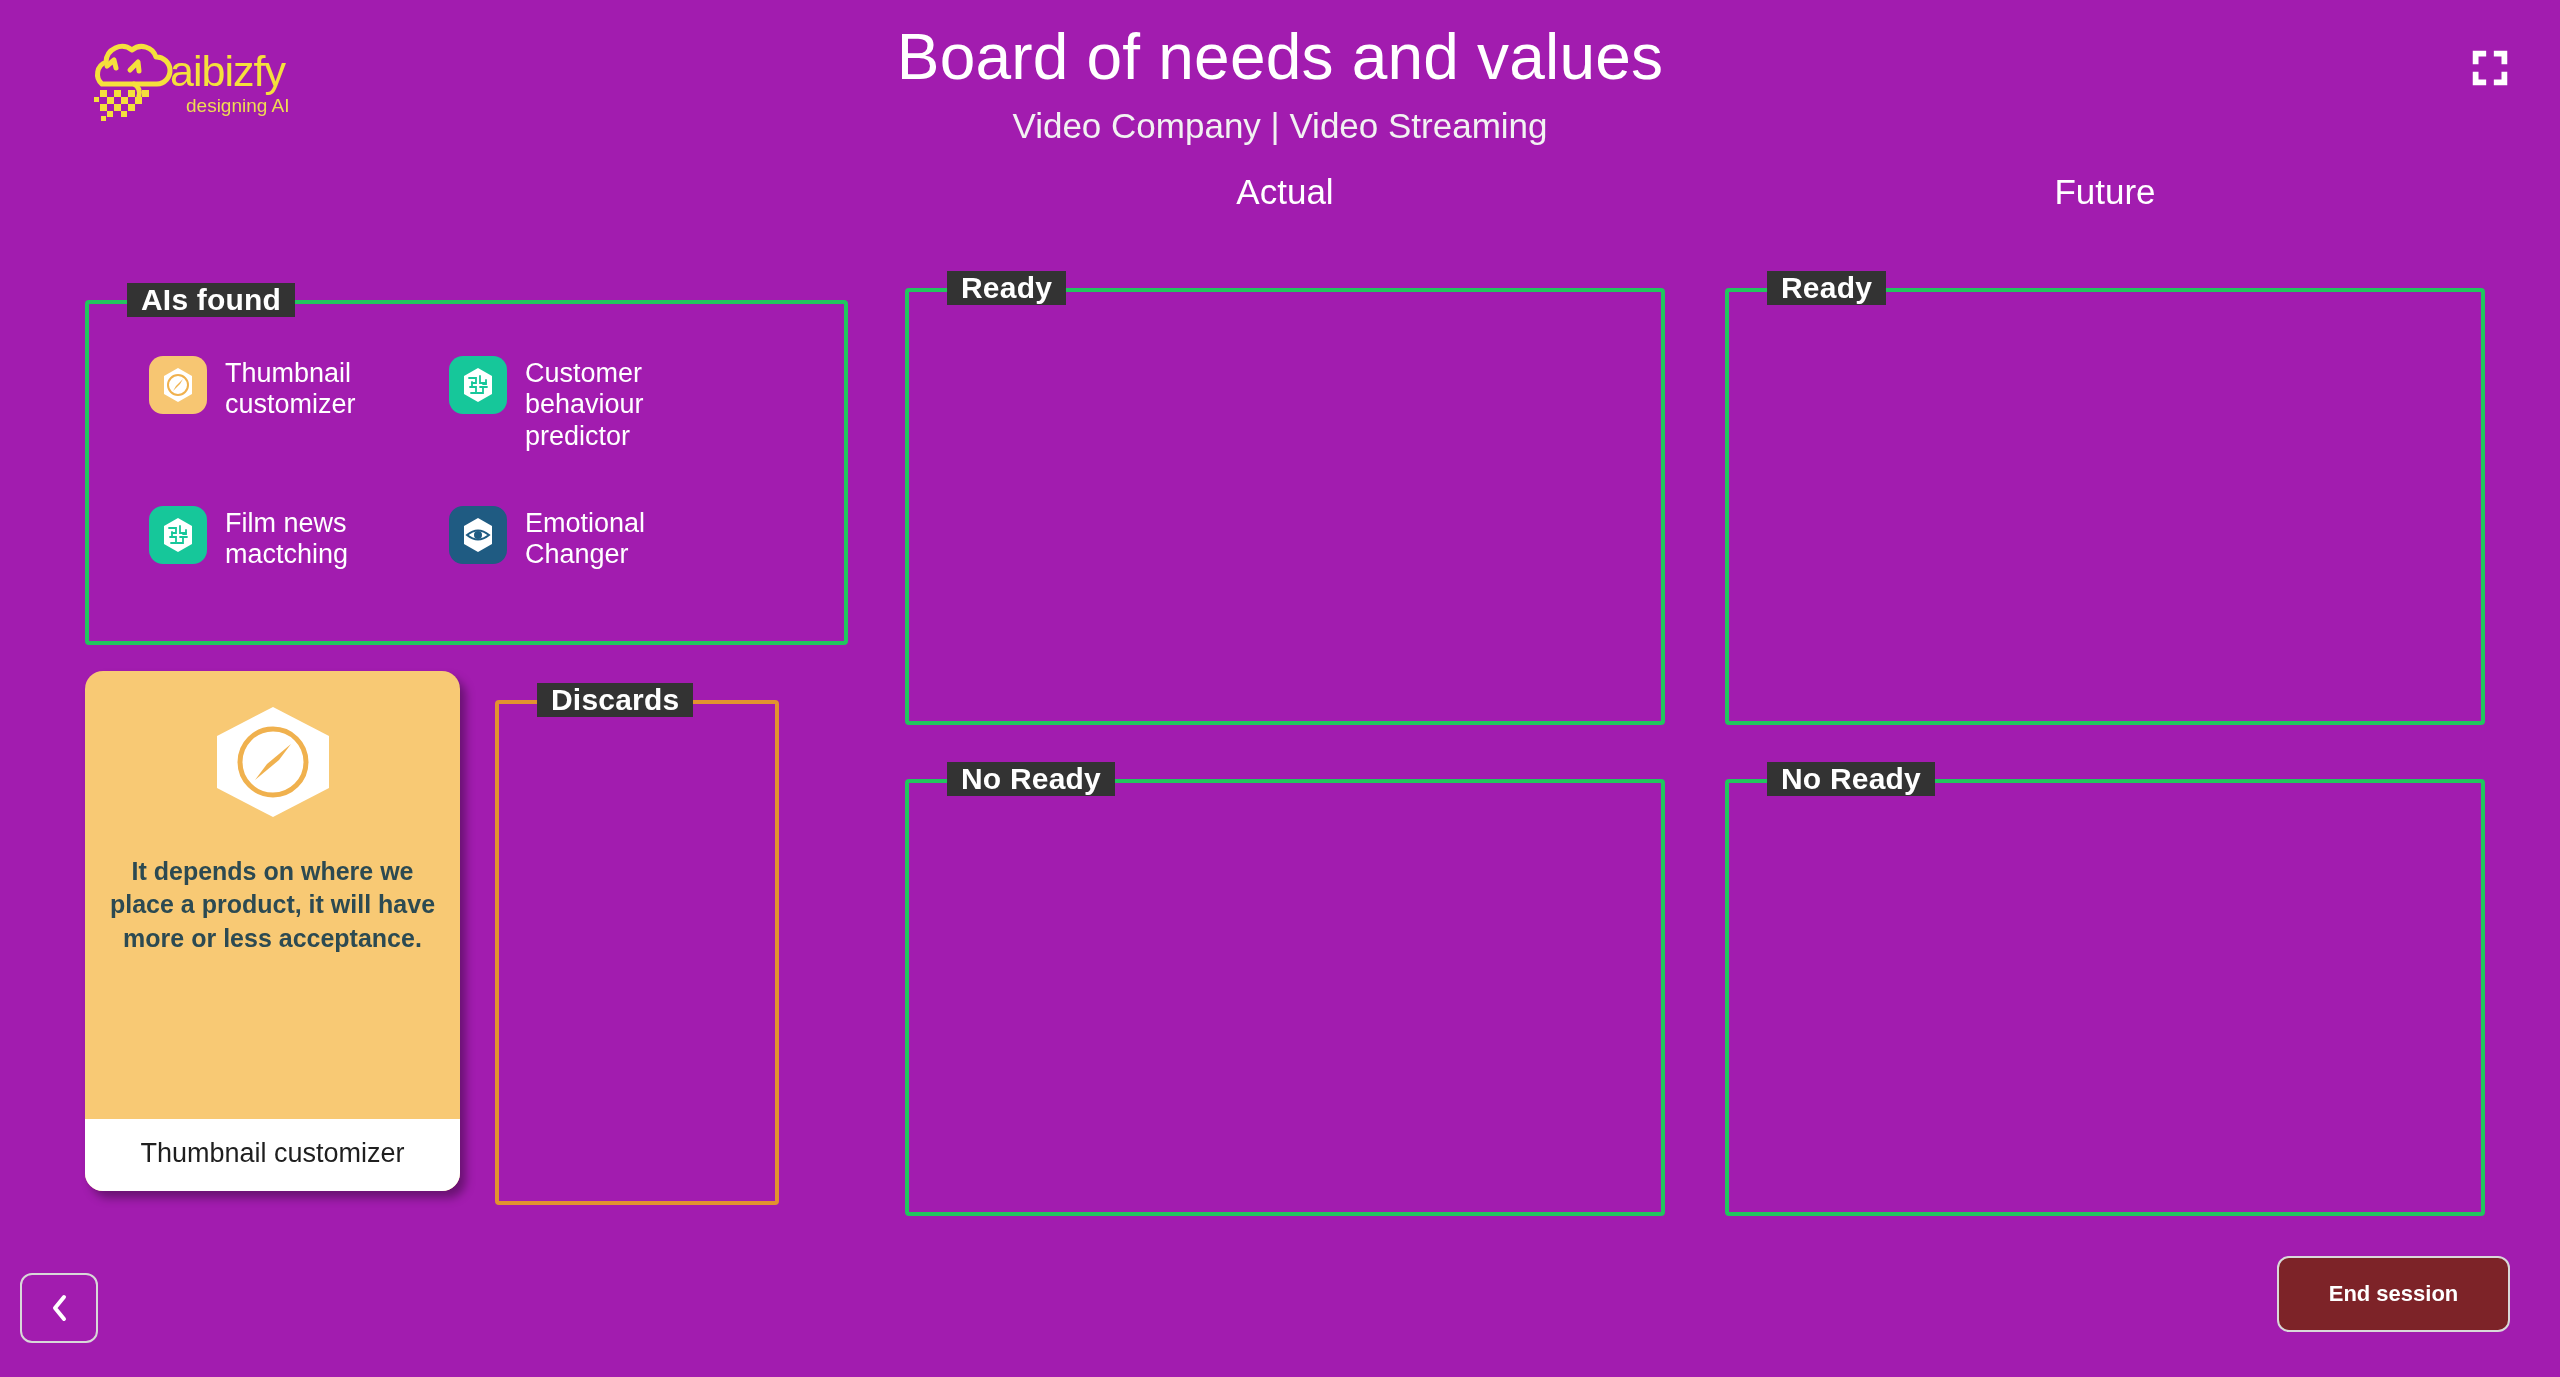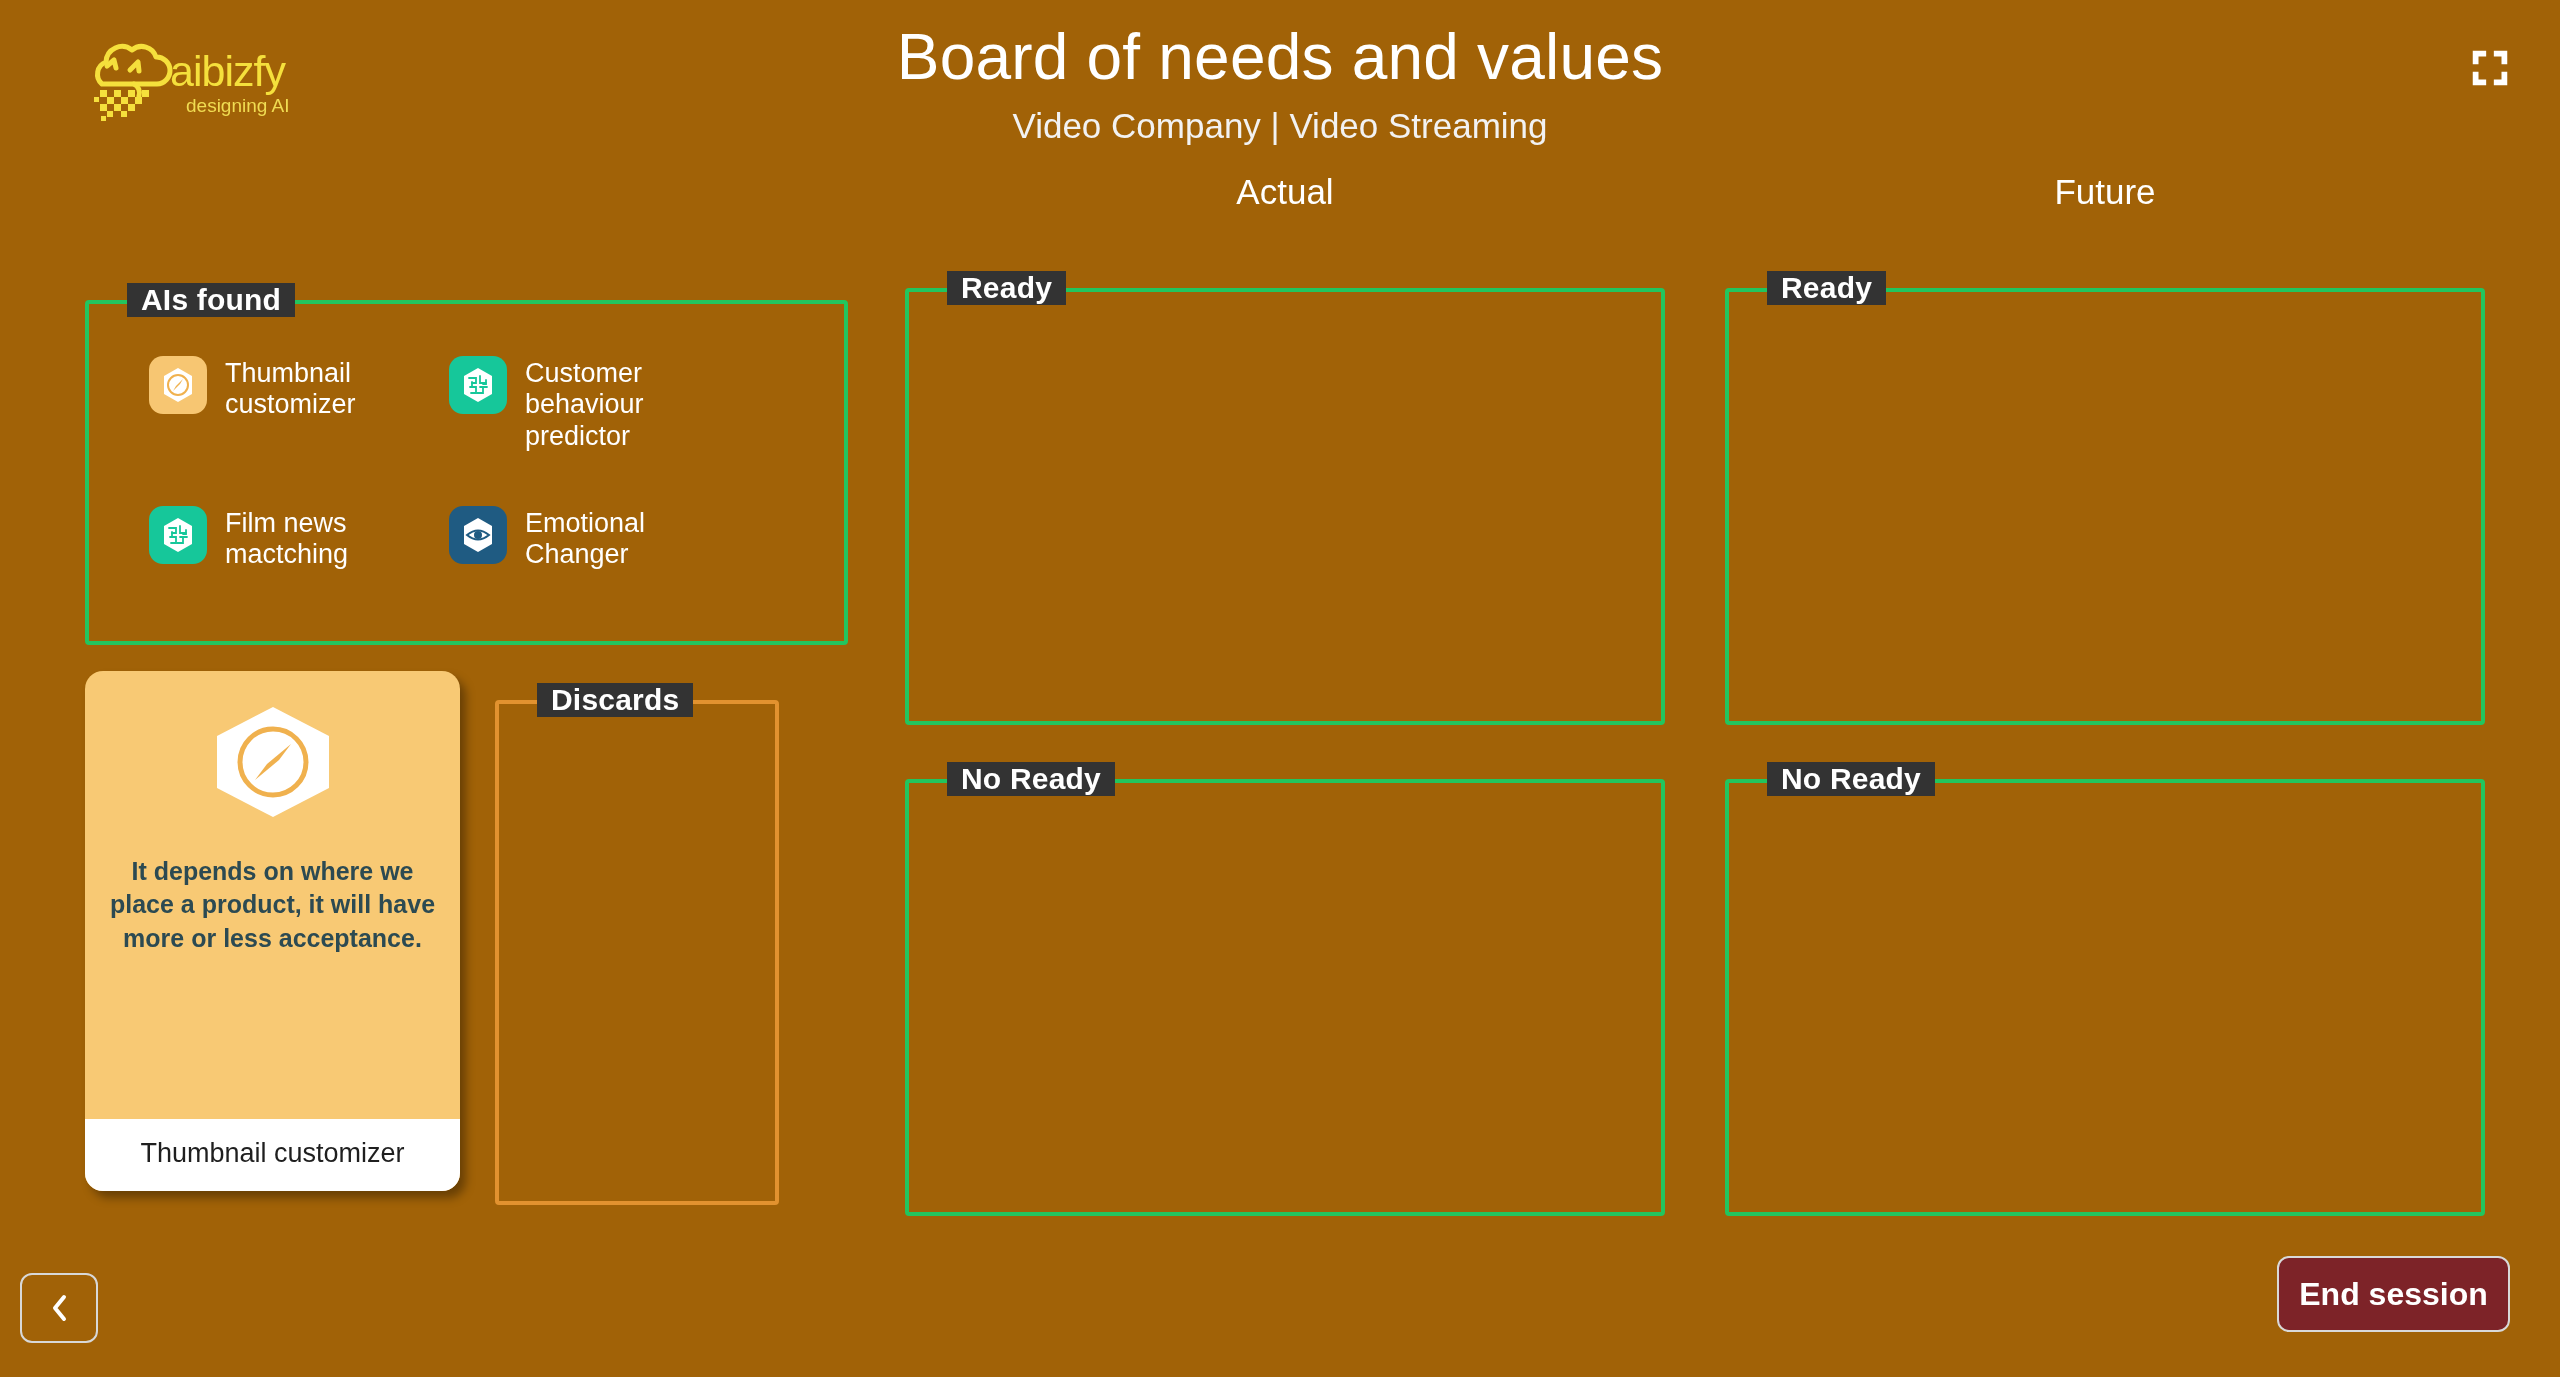--- a/index.html
+++ b/index.html
@@ -10,21 +10,21 @@
     height: 1377px;
     background: #333333;
     font-family: "Liberation Sans", sans-serif;
     overflow: hidden;
   }
 
   .app {
     position: relative;
     width: 2560px;
     height: 1377px;
-    background: #a16207;
+    background: #a21caf;
   }
 
   
   .logo {
     position: absolute;
     left: 78px;
     top: 36px;
     width: 270px;
     height: 88px;
   }
@@ -202,21 +202,21 @@
   .end-session-btn {
     position: absolute;
     right: 50px;
     top: 1256px;
     width: 233px;
     height: 76px;
     background: #7d2328;
     border: 2px solid #d9d9d9;
     border-radius: 12px;
     color: #ffffff;
-    font-size: 32px;
+    font-size: 22px;
     font-weight: 700;
     display: flex;
     align-items: center;
     justify-content: center;
     cursor: pointer;
     margin-left: 40px;
   }
 </style>
 </head>
 <body>

